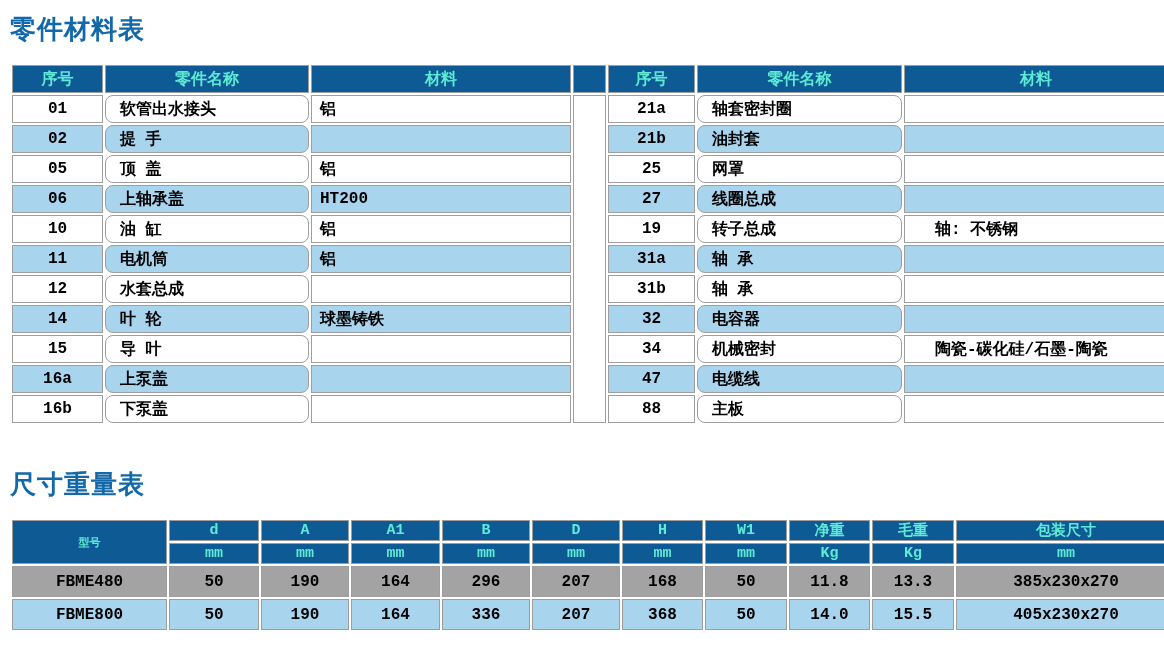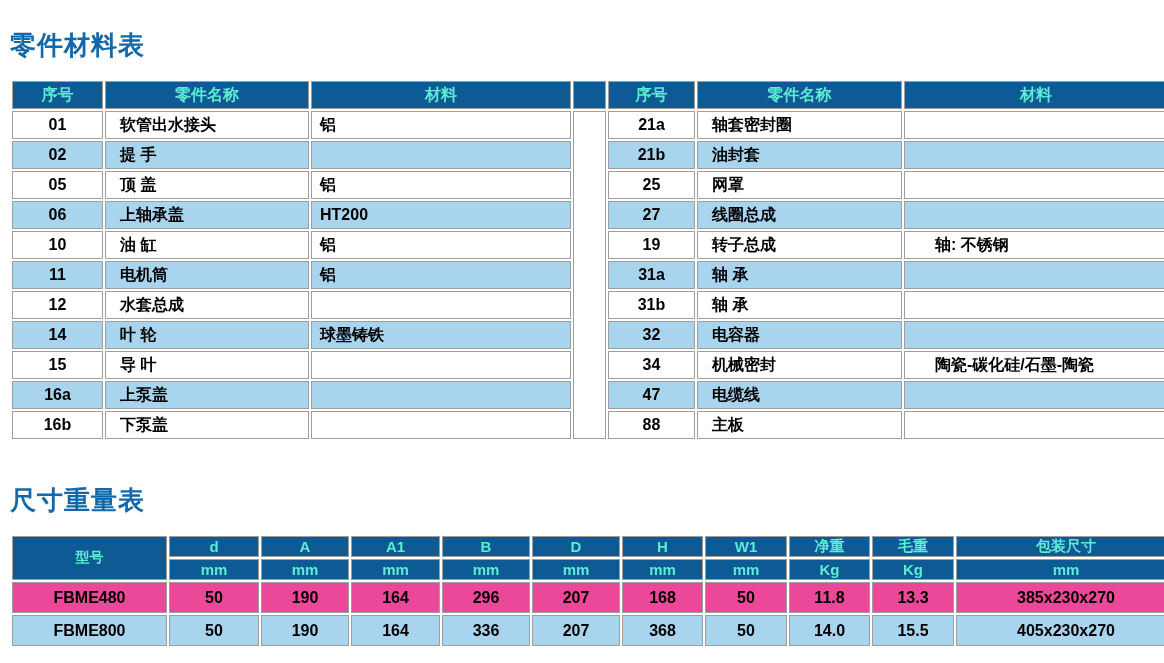--- a/index.html
+++ b/index.html
@@ -6,21 +6,22 @@
     margin: 0;
     background: #ffffff;
     font-family: "Liberation Sans", sans-serif;
   }
   body {
     width: 1164px;
     height: 663px;
     overflow: hidden;
   }
   .page {
-    padding: 20px 10px 0 10px;
+    padding: 4px 10px 0 10px;
+    font-family: Liberation Mono, monospace;
   }
   h1.sec-title {
     font-size: 26px;
     font-weight: bold;
     margin: 8px 0 16px 0;
     letter-spacing: 1px;
   }
   h1.sec-title.second {
     margin-top: 42px;
   }
@@ -43,30 +44,30 @@
     background: var(--header-bg, #0d5a94);
     color: #5eead4;
     text-align: center;
     height: 26px;
   }
   .parts td {
     height: 26px;
     background: #ffffff;
     text-align: center;
   }
-  .parts td.c-name { text-align: left; padding-left: 14px; }
+  .parts td.c-name { text-align: left; padding-left: 14px; border-radius: 8px; }
   .parts td.c-mat  { text-align: left; padding-left: 8px;  }
   .parts td.c-mat-r { padding-left: 30px; }
   .parts tr.alt td { background: var(--alt-bg, #a9d4ee); }
   .parts td.sep { background: #ffffff; }
   .size th { height: 19px; font-size: 15px; }
-  .size th.model { font-size: 14px; }
+  .size th.model { font-size: 11px; }
   .size td {
     height: 29px;
-    background: #ec4899;
+    background: #a3a3a3;
     text-align: center;
   }
   .size tr.alt td { background: var(--alt-bg, #a9d4ee); }
 </style>
 </head>
 <body>
 
 <div class="page">
 
   <h1 class="sec-title" style="color: rgb(18, 104, 168);">零件材料表</h1>

